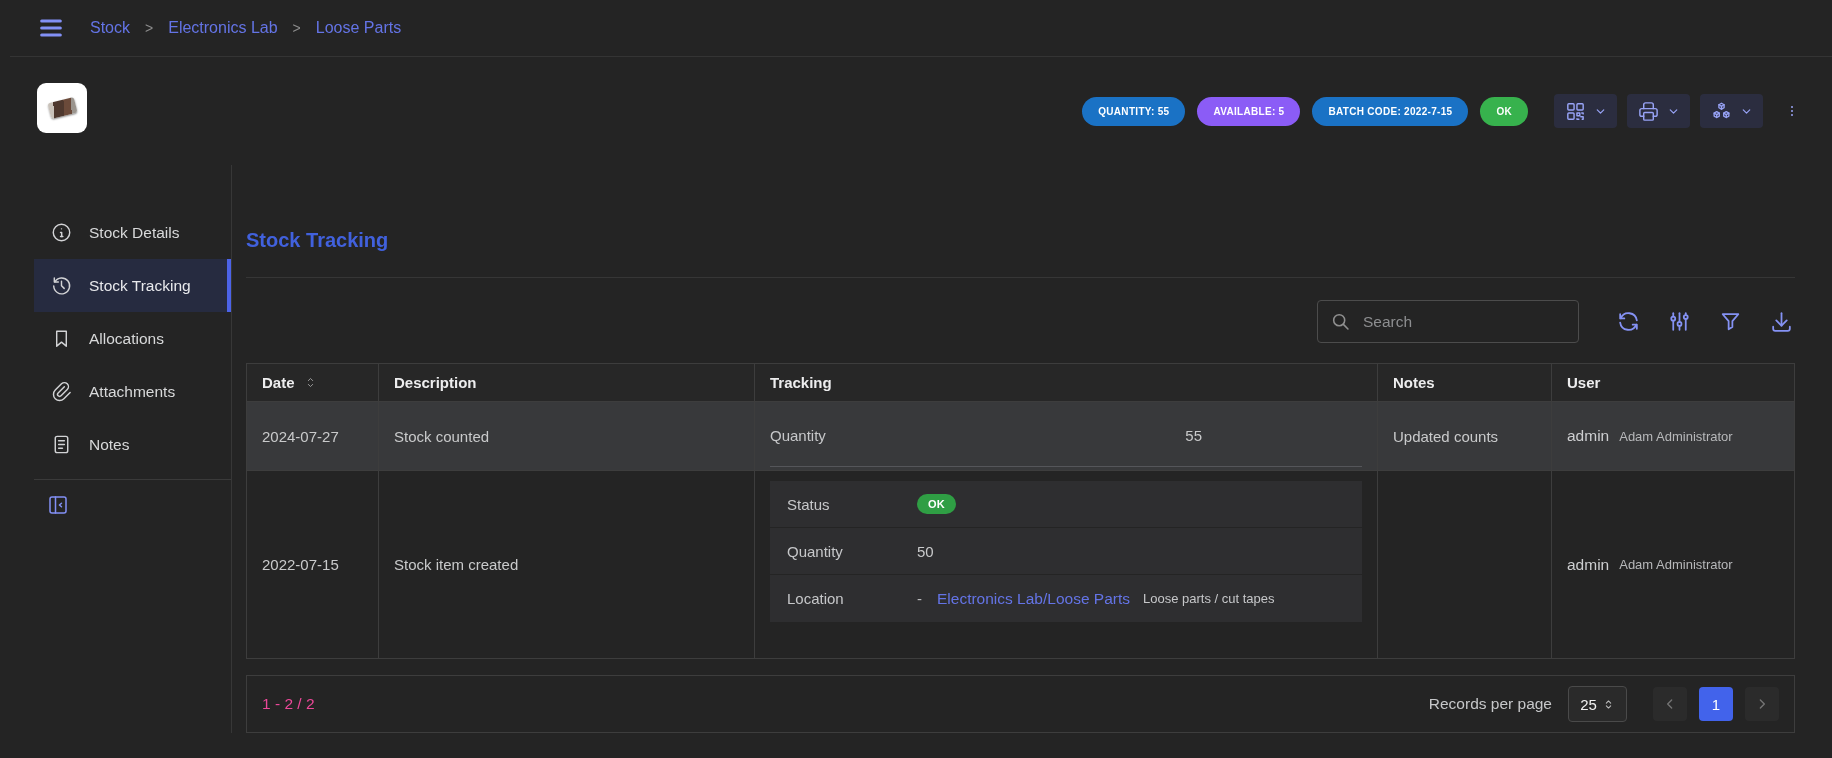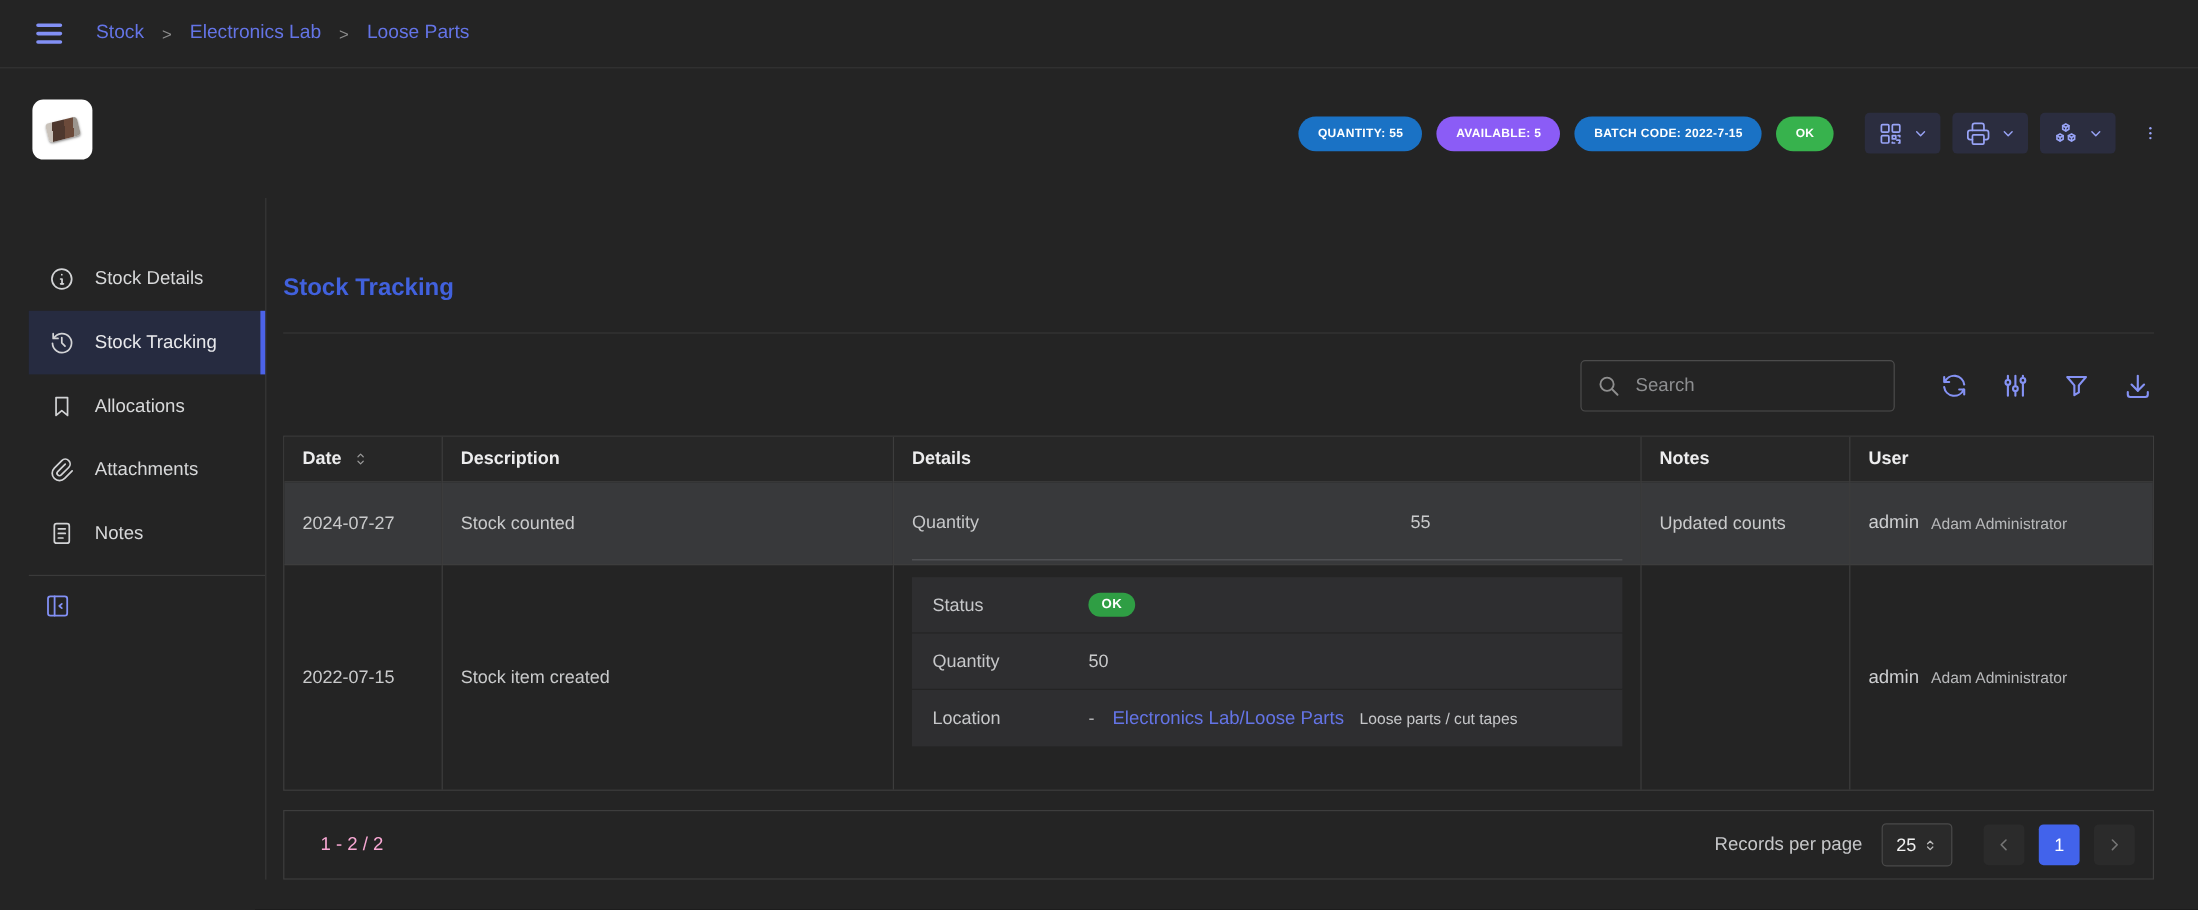--- a/index.html
+++ b/index.html
@@ -1,16 +1,16 @@
 <!DOCTYPE html>
 <html><head>
 <meta charset="utf-8">
 <style>
   html,body{margin:0;padding:0;background:#1c1c1c;}
-  #app{width:1832px;height:758px;background:#242424;font-family:"Liberation Sans",sans-serif;color:#cbcccd;position:relative;overflow:hidden;box-sizing:border-box;}
+  #app{width:1832px;height:758px;background:#242424;font-family:"Liberation Sans",sans-serif;color:#cbcccd;position:relative;overflow:hidden;box-sizing:border-box;padding-left:10px;}
   .ic{fill:none;stroke:currentColor;stroke-width:1.8;stroke-linecap:round;stroke-linejoin:round;display:block;}
   a{text-decoration:none;cursor:pointer;}
   button{font-family:inherit;cursor:pointer;}
 
   
   .topbar{height:57px;border-bottom:1px solid #343434;display:flex;align-items:center;padding:0 27px;box-sizing:border-box;}
   .burger{background:none;border:none;color:#8290f5;padding:0;width:28px;height:28px;}
   .burger .ic{width:28px;height:28px;stroke-width:2.6;}
   .crumbs{display:flex;align-items:center;gap:15px;margin-left:25px;font-size:16px;}
   .crumb{color:#6474e6;}
@@ -72,21 +72,21 @@
   .sub-label{width:130px;flex-shrink:0;color:#c6c7c9;}
   .status-badge{font-size:11px;font-weight:700;padding:4px 11px;border-radius:11px;color:#fff;letter-spacing:.3px;}
   .dash{color:#b9babc;margin-right:15px;}
   .loc-link{color:#6474e6;font-size:15.5px;}
   .loc-caption{font-size:13px;color:#c6c7c9;margin-left:13px;}
   .user-cell span.user-name{font-size:15.5px;color:#cdced0;}
   .user-cell span.user-full{font-size:13px;color:#b7b8ba;margin-left:10px;}
 
   
   .tfooter{margin-top:16px;border:1px solid #3d3d3d;height:58px;box-sizing:border-box;display:flex;align-items:center;padding:0 15px;font-size:15.5px;}
-  .range{color:#f9a8d4;margin-left:15px;}
+  .range{color:#ec4899;}
   .footer-right{margin-left:auto;display:flex;align-items:center;}
   .rpp-label{color:#c6c7c9;margin-right:16px;margin-left:36px;}
   .page-size{width:57px;height:34px;background:#2a2a2a;border:1px solid #4a4a4a;border-radius:4px;display:flex;align-items:center;justify-content:center;gap:5px;color:#f0f0f0;font-size:15px;}
   .page-size .ic{width:13px;height:13px;color:#bcbcbc;stroke-width:2;}
   .pager{display:flex;align-items:center;gap:12px;margin-left:26px;}
   .pg-btn{width:34px;height:34px;border-radius:4px;background:#2b2b2b;border:none;color:#757575;display:flex;align-items:center;justify-content:center;font-size:15px;}
   .pg-btn .ic{width:16px;height:16px;stroke-width:2;}
   .pg-btn.current{background:#4263eb;color:#ffffff;}
 </style>
 </head>
@@ -276,21 +276,21 @@
           <span>Date</span>
           <svg class="ic sort-ic" viewBox="0 0 24 24">
               <path d="M8.5 9L12 5.5 15.5 9"></path>
               <path d="M8.5 15l3.5 3.5L15.5 15"></path>
             </svg>
         </div>
         <div class="cell th">
             <span>Description</span>
           </div>
         <div class="cell th">
-            <span>Details</span>
+            <span>Tracking</span>
           </div>
         <div class="cell th">
             <span>Notes</span>
           </div>
         <div class="cell th">
             <span>User</span>
           </div>
 
         <div class="cell r1 first">
             <span>2024-07-27</span>

